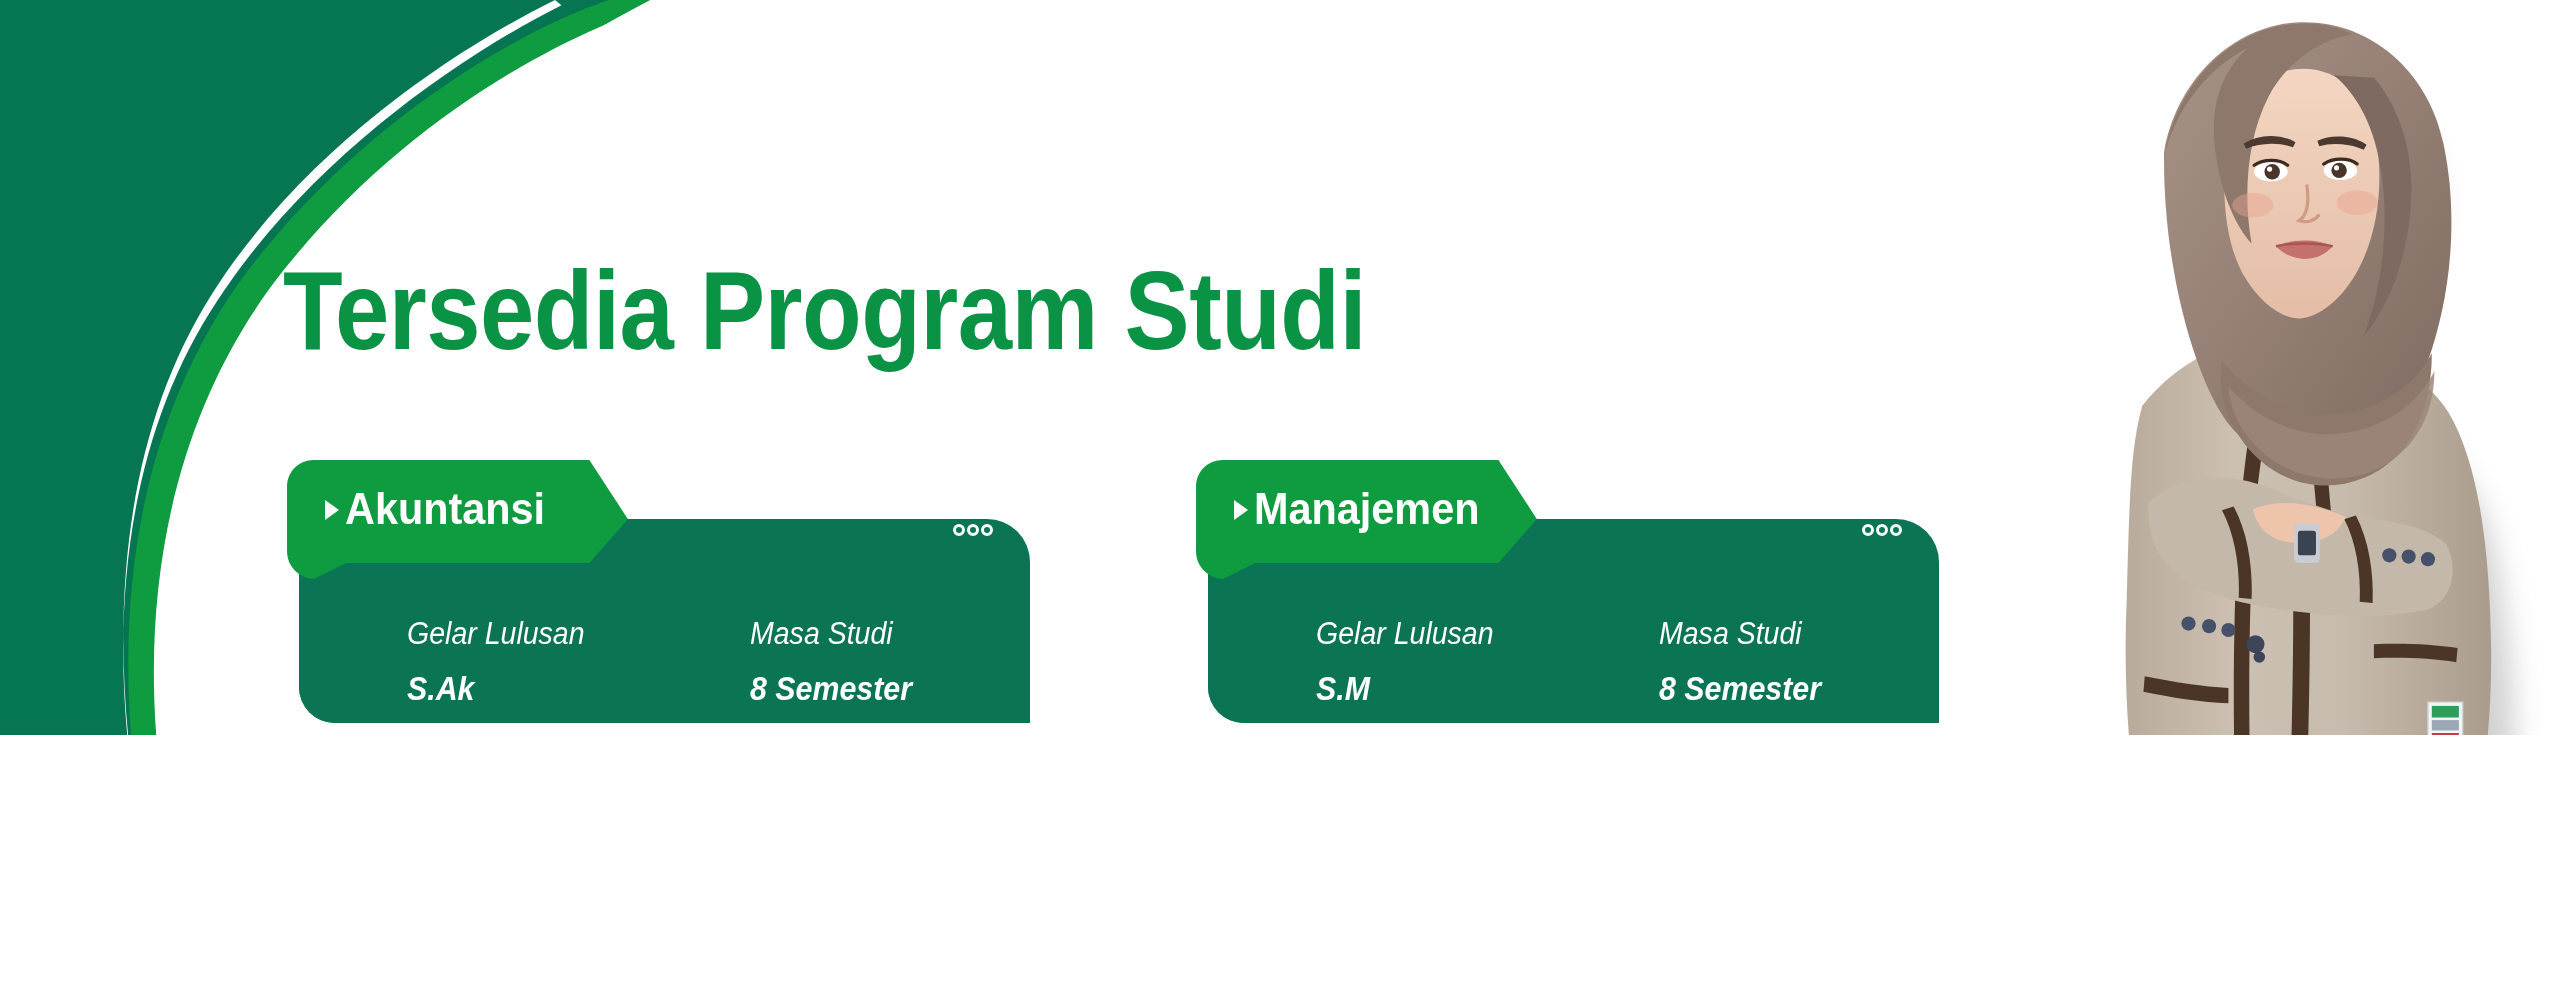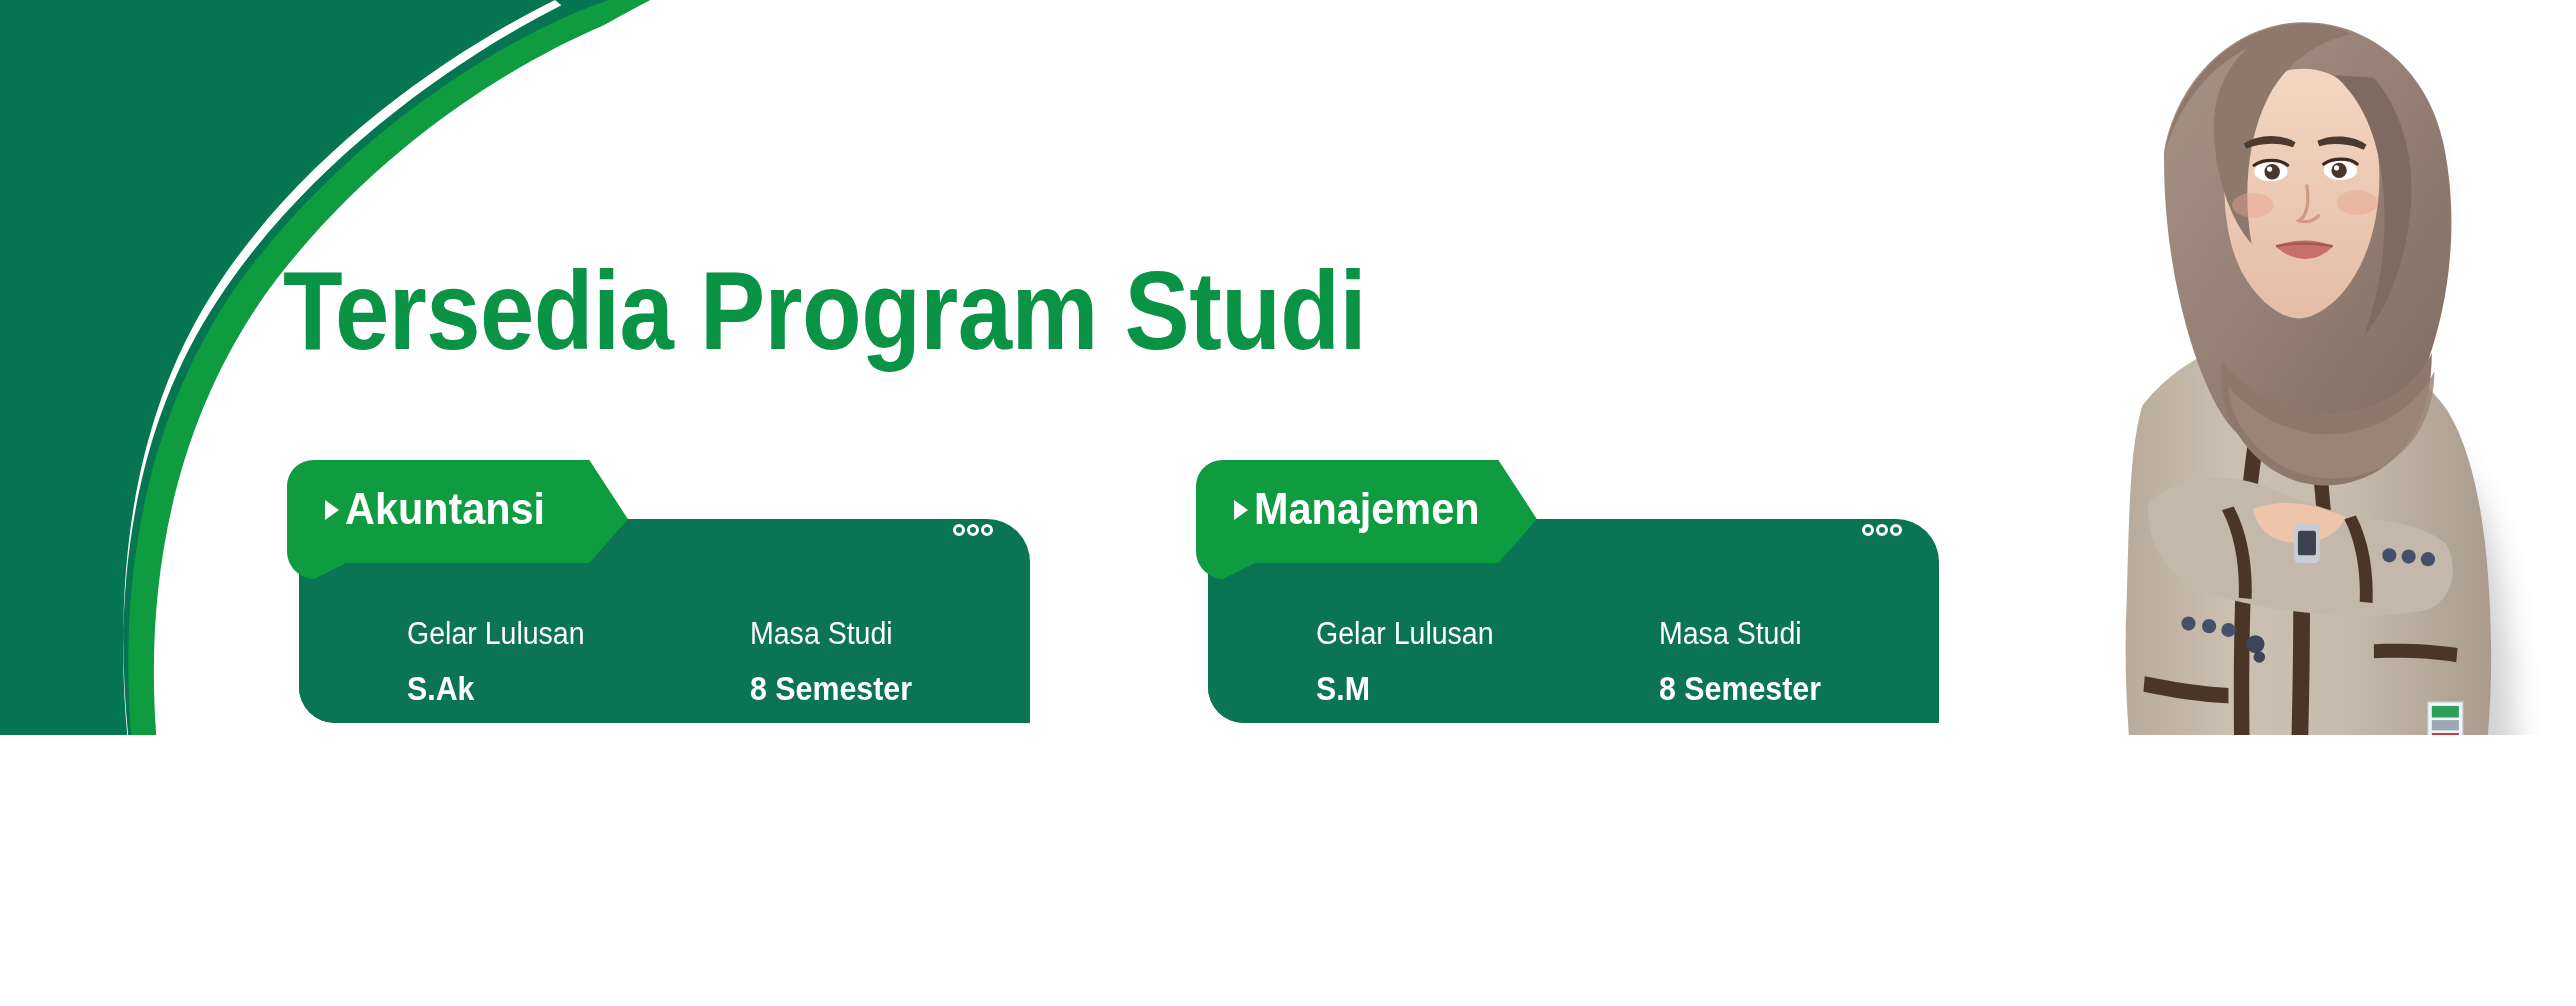--- a/index.html
+++ b/index.html
@@ -63,21 +63,21 @@
     position:absolute; right:37px; top:64px; z-index:5;
     display:flex; gap:1.9px; align-items:center;
   }
   .dots span {
     display:block; width:12.2px; height:12.2px; border-radius:50%;
     border:3.2px solid #ffffff; background:transparent;
   }
 
   .stats {
     position:absolute; left:0; top:59px; width:731px; height:204px;
-    z-index:5; display:flex;
+    z-index:5; display:flex;font-style:italic;
   }
   .stat { position:absolute; top:97px; }
   .stat.c1 { left:108px; }
   .stat.c2 { left:451px; }
   .stat-label {
     font-size:31px; font-weight:300; color:#ffffff;
     font-family:"Liberation Sans Narrow","Liberation Sans",sans-serif;
     transform:scaleX(0.92); transform-origin:left center;
     white-space:nowrap; letter-spacing:0px;
   }

